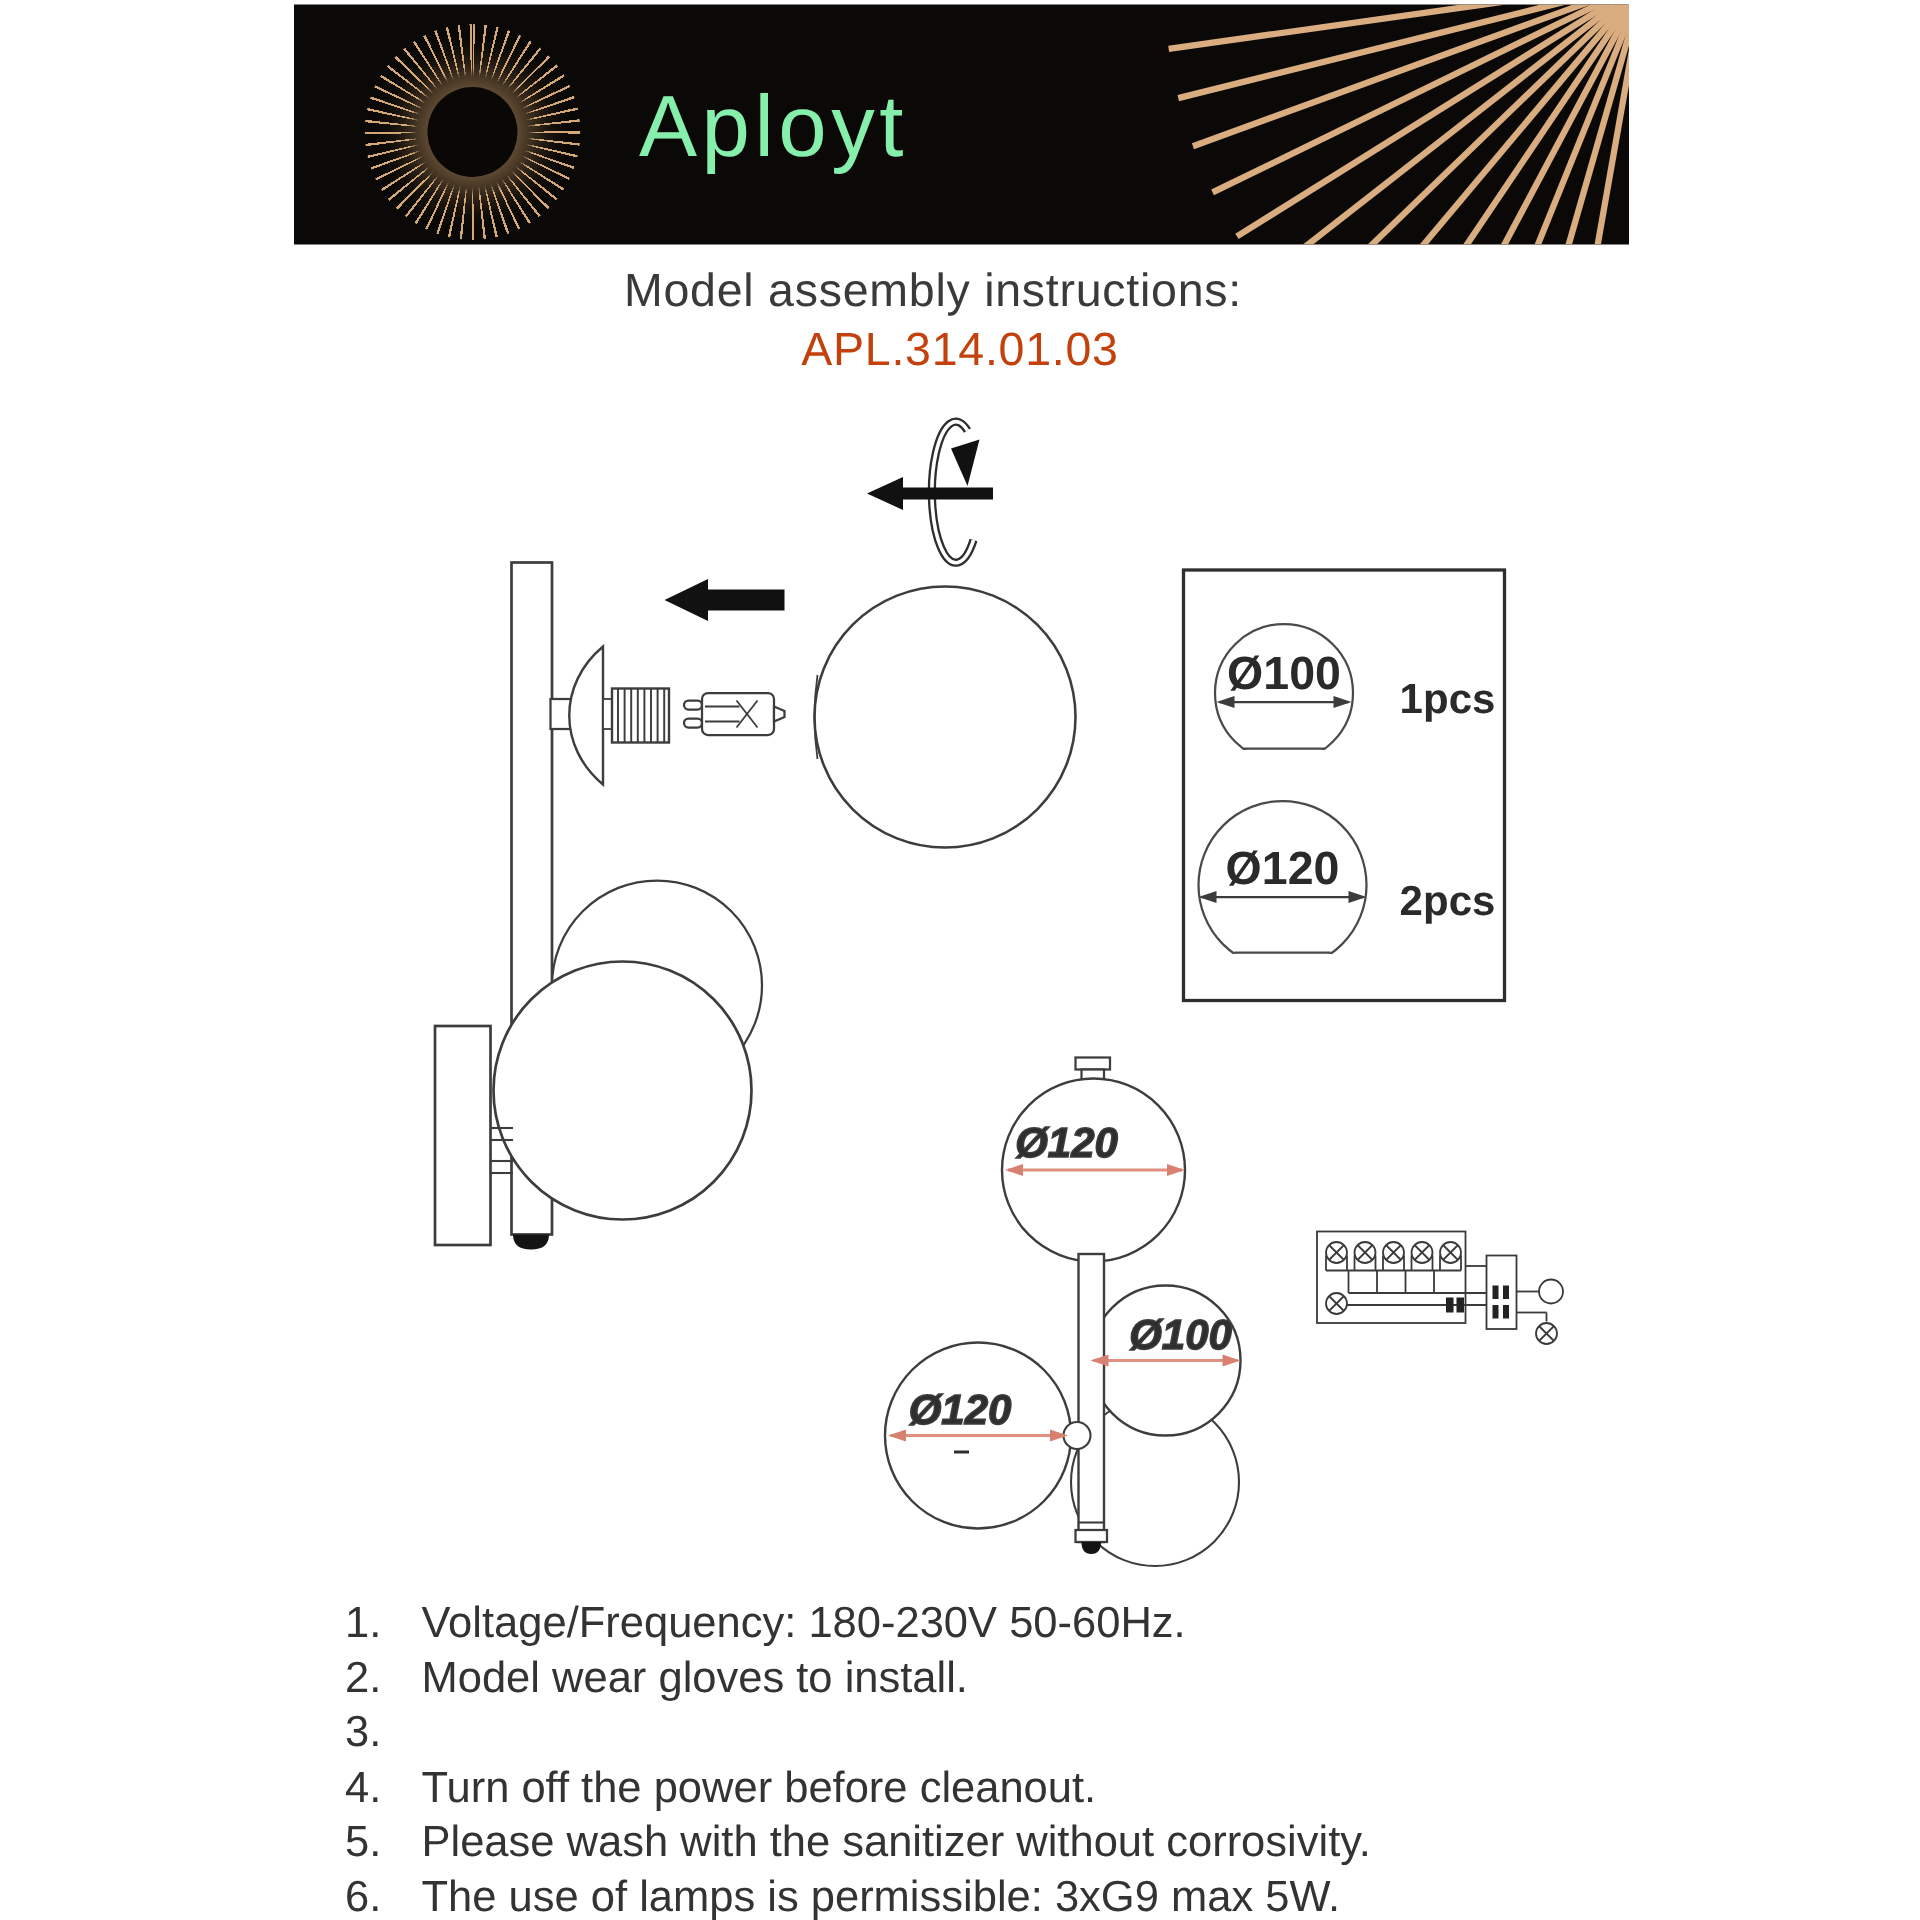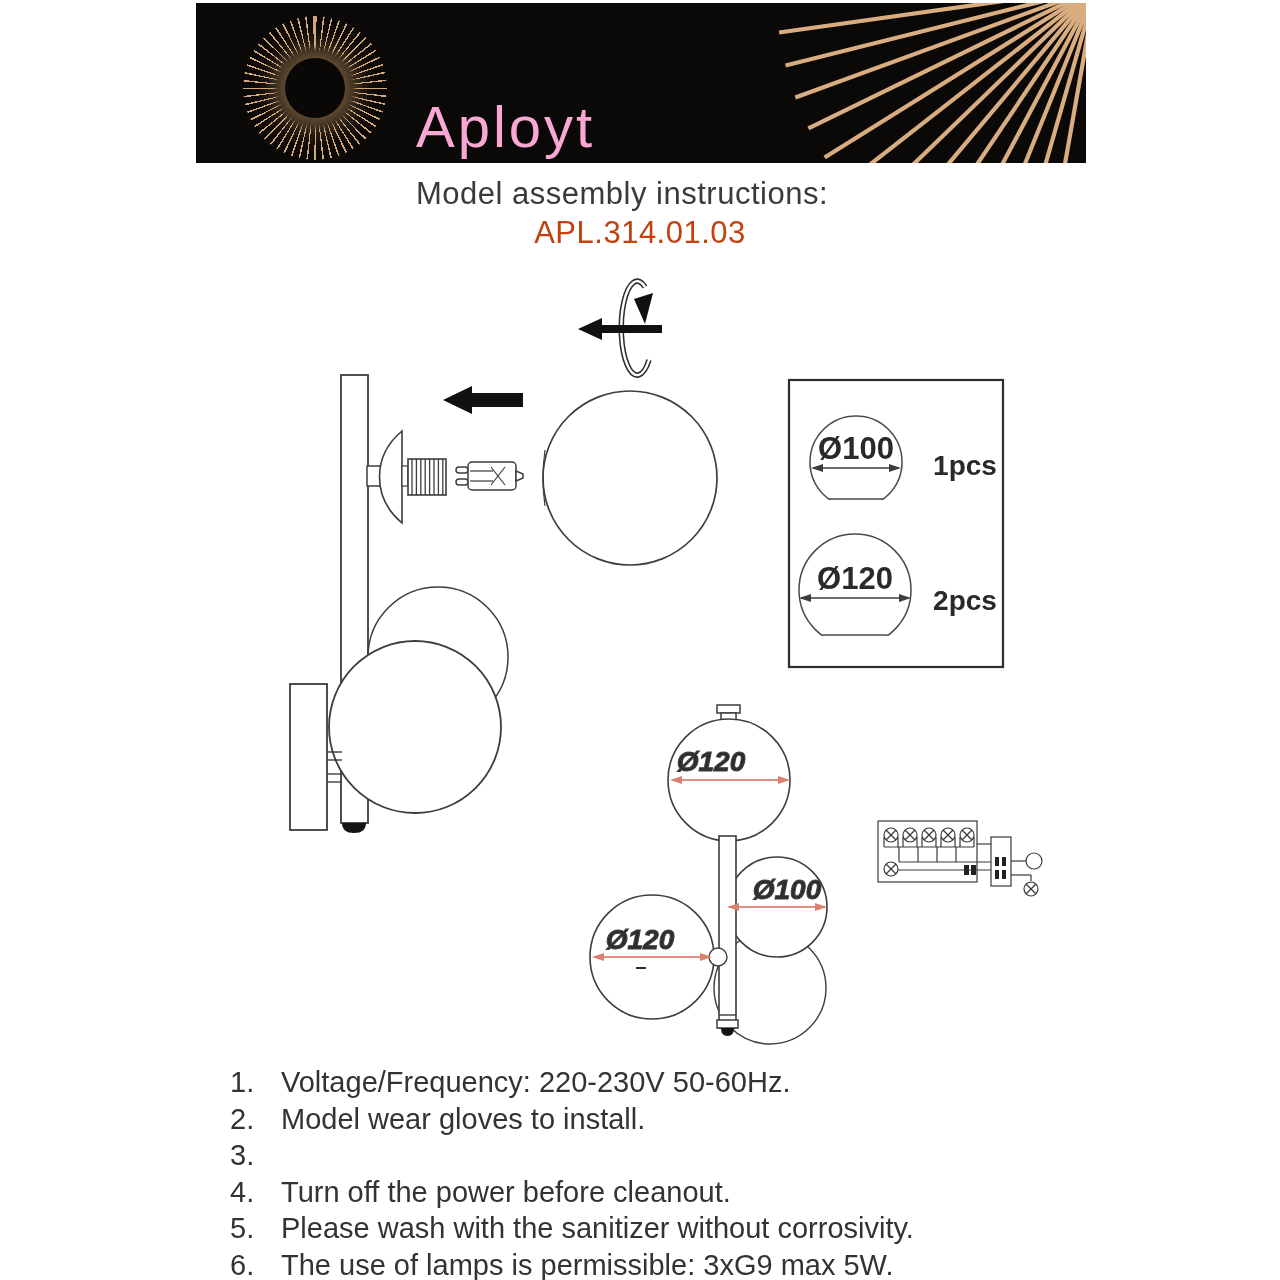--- a/index.html
+++ b/index.html
@@ -8,22 +8,22 @@
 
   
   .banner{position:absolute;left:196px;top:3px;width:890px;height:160px;background:#0b0907;overflow:hidden;}
   .sunburst{position:absolute;left:0;top:0;width:240px;height:160px;}
   .sb-ring{position:absolute;left:47px;top:13px;width:144px;height:144px;border-radius:50%;
      background:repeating-conic-gradient(#d4a878 0deg 1.3deg, transparent 1.3deg 6.4deg);
      -webkit-mask:radial-gradient(circle,transparent 0 36%,#000 42% 93%,transparent 98%);
      mask:radial-gradient(circle,transparent 0 36%,#000 42% 93%,transparent 98%);}
   .sb-core{position:absolute;left:89px;top:55px;width:60px;height:60px;border-radius:50%;
      background:#0a0807;box-shadow:0 0 24px 10px rgba(214,166,112,0.55);}
-  .brand{position:absolute;left:220px;top:48px;font-size:58px;font-weight:300;color:#f9a8d4;
-     letter-spacing:3px;margin-top:42px;}
+  .brand{position:absolute;left:230px;top:48px;font-size:58px;font-weight:300;color:#86efac;
+     letter-spacing:3px;}
   .rays{position:absolute;left:0;top:0;width:890px;height:160px;}
 
   
   .title-line1{position:absolute;left:0;top:176px;width:1244px;text-align:center;
      font-size:31px;color:#3a3a3a;letter-spacing:0.5px;}
   .title-line2{position:absolute;left:0;top:215px;width:1280px;text-align:center;
      font-size:31px;color:#c2410c;letter-spacing:0.5px;}
 
   
   .art{position:absolute;left:0;top:0;width:1280px;height:1280px;}
@@ -253,21 +253,21 @@
       <line x1="1031" y1="875" x2="1031" y2="881"></line>
       <circle cx="1031" cy="889" r="7"></circle>
         <line x1="1026" y1="884" x2="1036" y2="894"></line>
         <line x1="1026" y1="894" x2="1036" y2="884"></line>
     </g>
   </svg>
 
   <ol class="instructions">
     <li>
       <span class="num">1.</span>
-      <span class="txt">Voltage/Frequency: 220-230V 50-60Hz.</span>
+      <span class="txt">Voltage/Frequency: 180-230V 50-60Hz.</span>
     </li>
     <li>
       <span class="num">2.</span>
       <span class="txt">Model wear gloves to install.</span>
     </li>
     <li>
       <span class="num">3.</span>
     </li>
     <li>
       <span class="num">4.</span>

